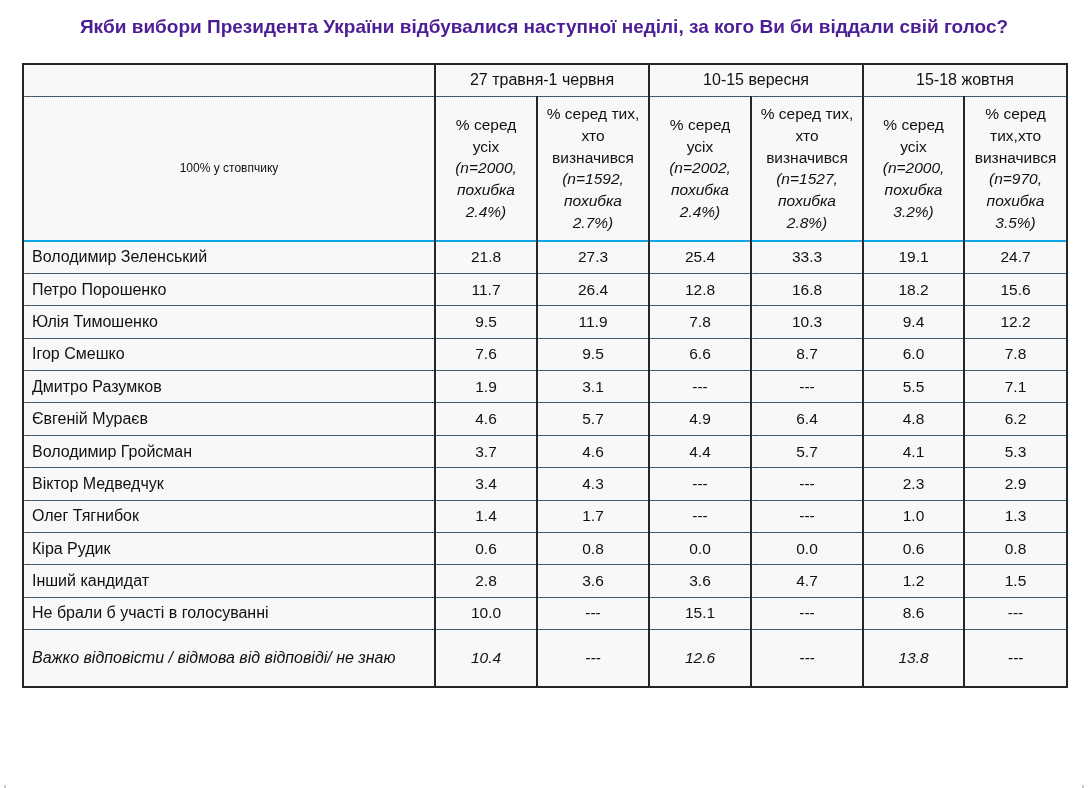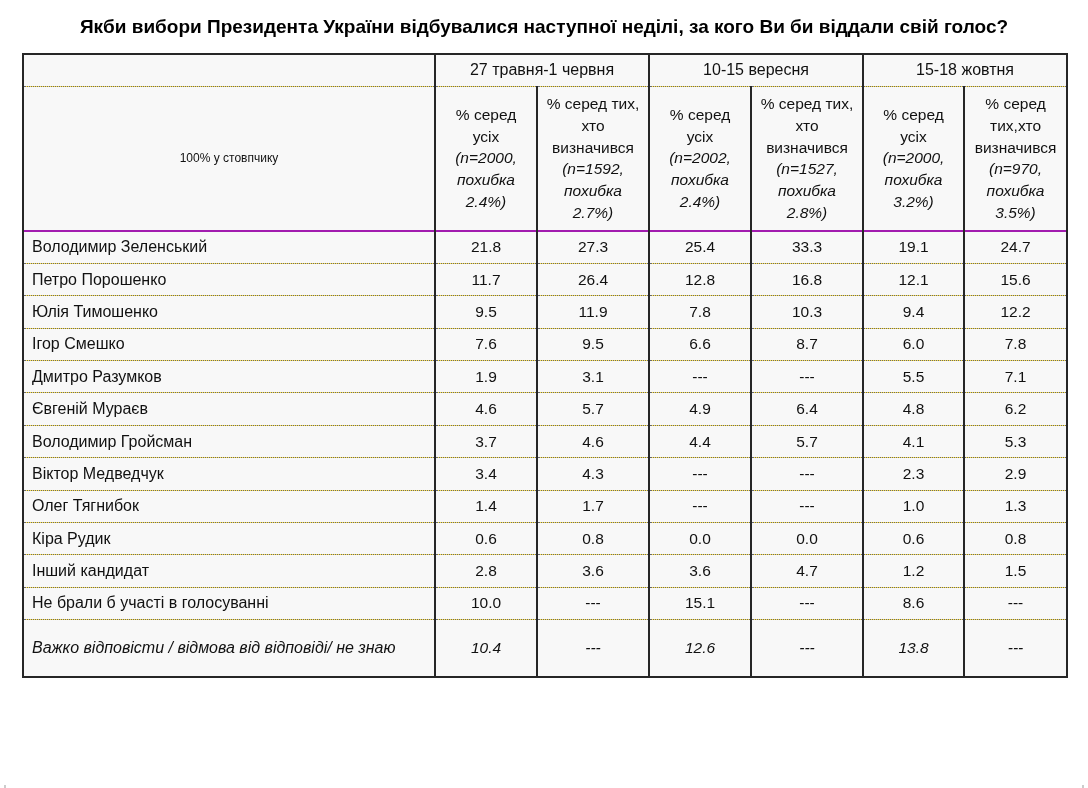--- a/index.html
+++ b/index.html
@@ -9,34 +9,34 @@
     height: 788px;
     background: #ffffff;
     font-family: "Liberation Sans", "DejaVu Sans", sans-serif;
     color: #111111;
     position: relative;
     overflow: hidden;
   }
   .page { width: 1088px; height: 788px; position: relative; }
   .title {
     max-width: 960px;
-    margin: 13px auto 12px auto;
+    margin: 13px auto 22px auto;
     text-align: center;
     font-size: 19px;
     font-weight: bold;
     line-height: 28px;
-    color: #000000;
+    color: #4c1d95;
   }
   table.poll-table {
     border-collapse: collapse;
     table-layout: fixed;
     width: 1044px;
     margin-left: 22px;
     border: 2px solid #262626;
-    background: #fde047;
+    background: #0c4a6e;
   }
   td {
     border-left: 2px solid #262626;
     border-right: 2px solid #262626;
     border-top: 1px dotted #6a6a6a;
     border-bottom: 1px dotted #6a6a6a;
     background: #f8f8f8;
     vertical-align: middle;
     overflow: hidden;
   }
@@ -45,21 +45,21 @@
   col.c2 { width: 112px; }
   col.c3 { width: 102px; }
   col.c4 { width: 112px; }
   col.c5 { width: 101px; }
   col.c6 { width: 103px; }
 
   tr.wave-row  { height: 32px; }
   tr.sub-row   { height: 145px; }
   tr.data-row  { height: 32.4px; }
   tr.data-row.tall { height: 57px; font-style: italic; }
-  tr.data-row.first td { border-top: 2px solid #a21caf; }
+  tr.data-row.first td { border-top: 2px solid #0ea5e9; }
 
   td.wave {
     text-align: center;
     font-size: 16px;
     padding: 2px 4px;
   }
   td.corner {}
   td.rowhead {
     text-align: center;
     font-size: 12px;
@@ -136,21 +136,21 @@
         <td class="val">33.3</td>
         <td class="val">19.1</td>
         <td class="val">24.7</td>
       </tr>
       <tr class="data-row">
         <td class="name">Петро Порошенко</td>
         <td class="val">11.7</td>
         <td class="val">26.4</td>
         <td class="val">12.8</td>
         <td class="val">16.8</td>
-        <td class="val">12.1</td>
+        <td class="val">18.2</td>
         <td class="val">15.6</td>
       </tr>
       <tr class="data-row">
         <td class="name">Юлія Тимошенко</td>
         <td class="val">9.5</td>
         <td class="val">11.9</td>
         <td class="val">7.8</td>
         <td class="val">10.3</td>
         <td class="val">9.4</td>
         <td class="val">12.2</td>

